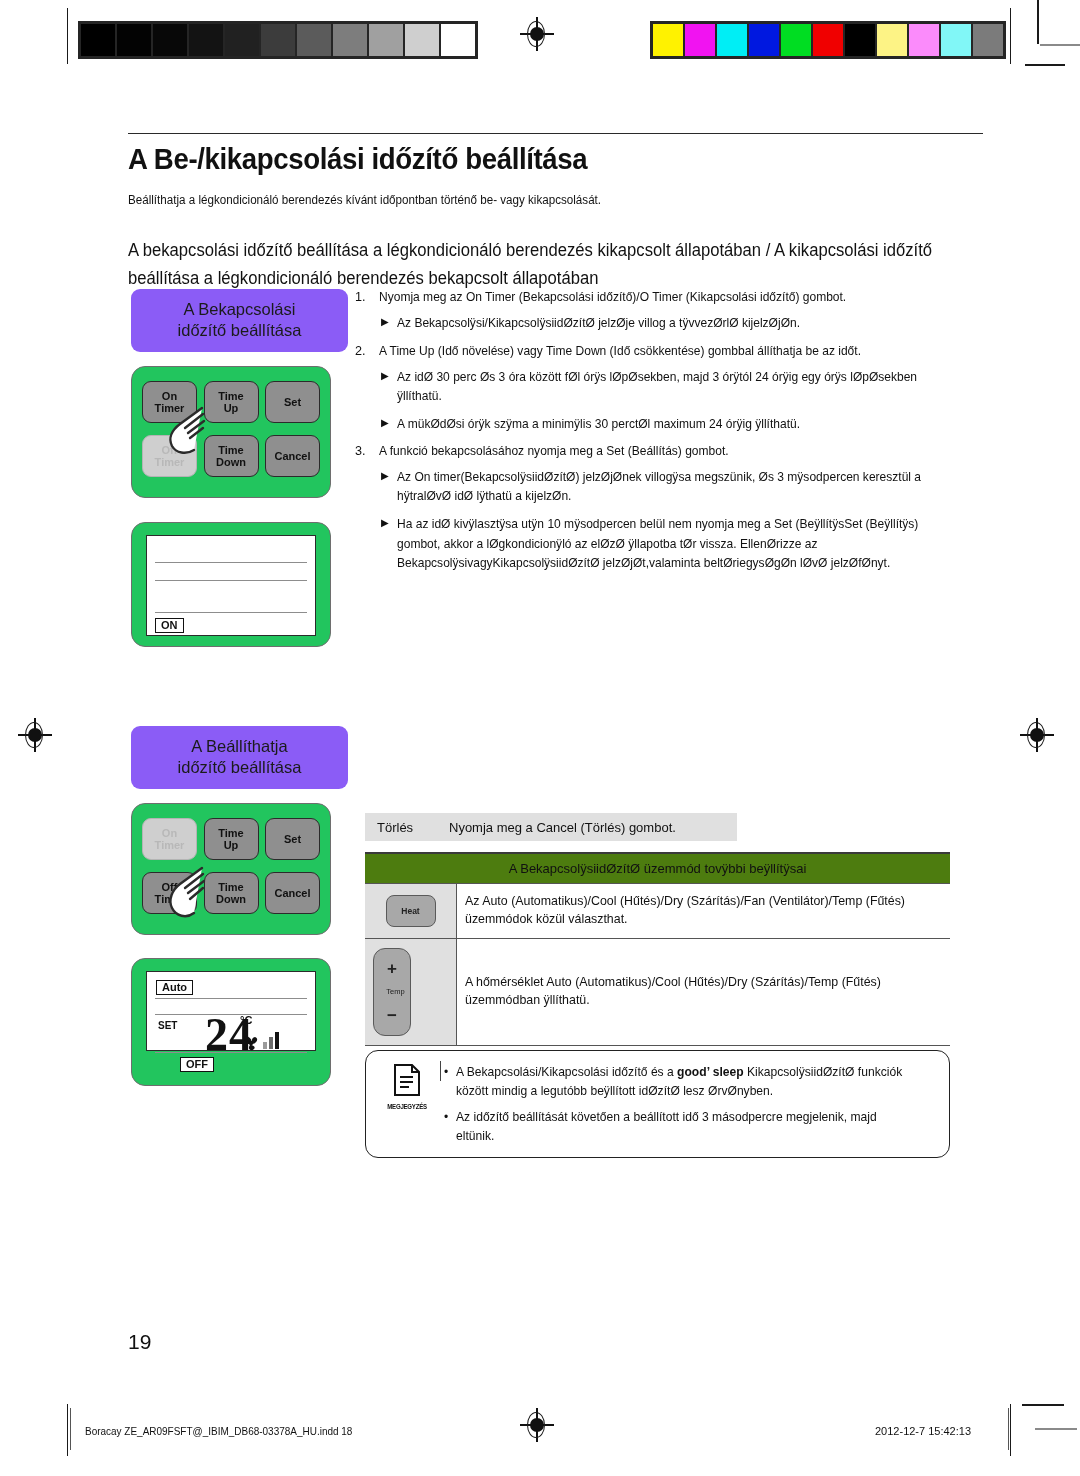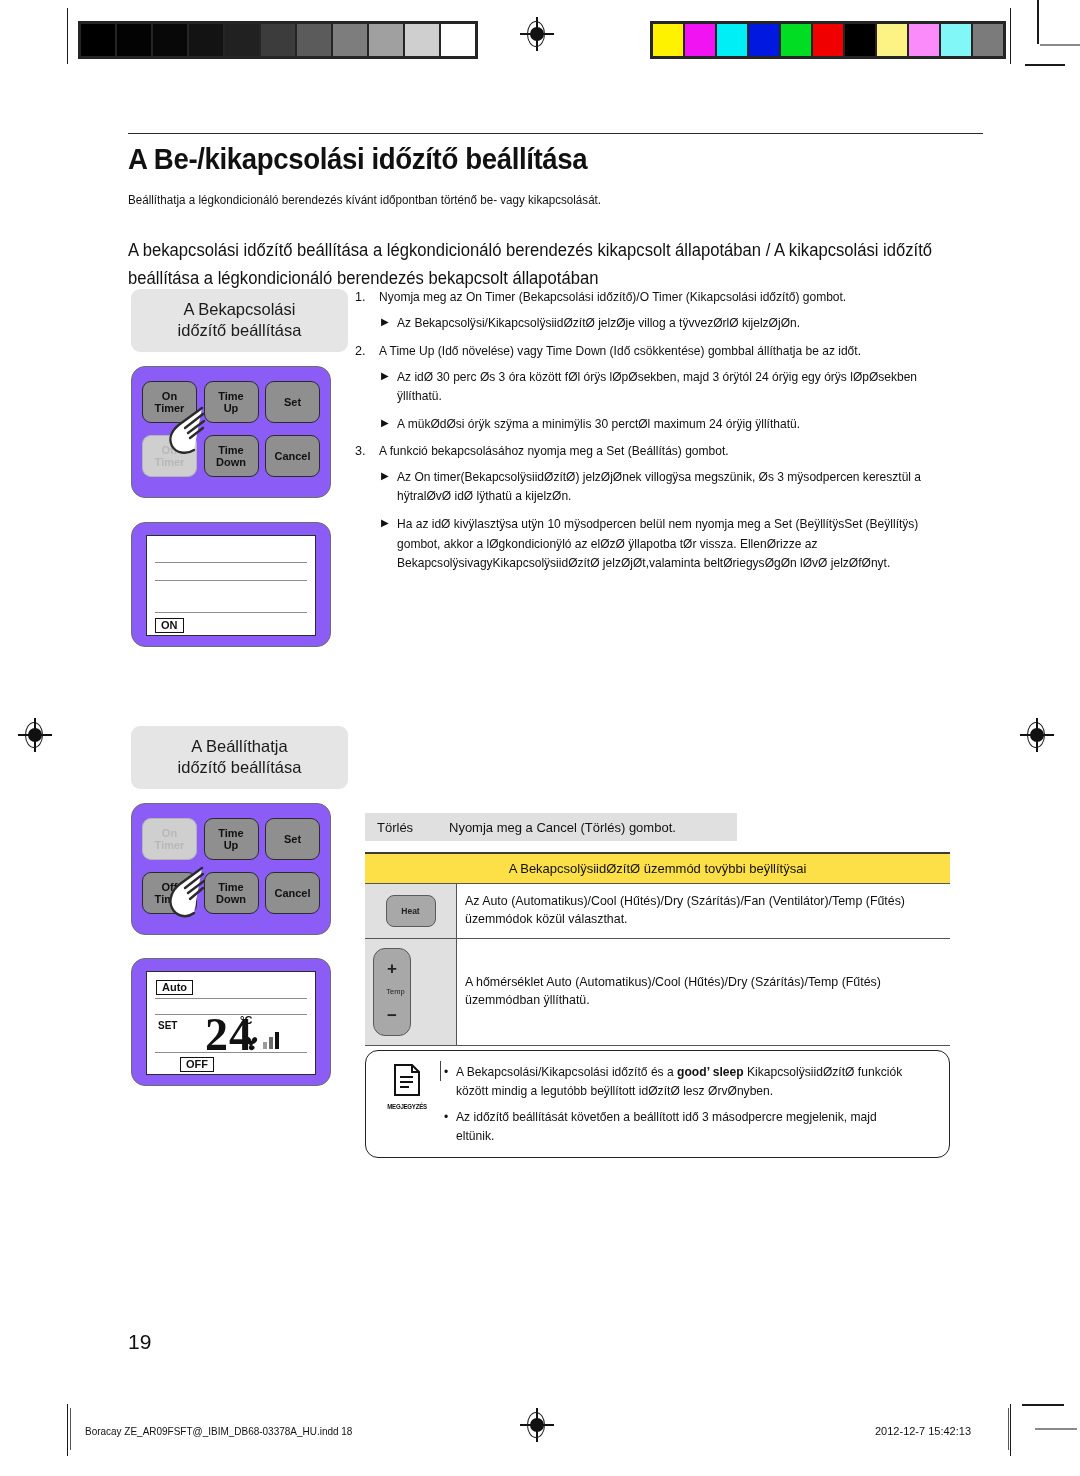--- a/index.html
+++ b/index.html
@@ -26,25 +26,25 @@
   .page-title{position:absolute;left:128px;top:122px;width:860px;
     font-size:30px;font-weight:700;letter-spacing:-.4px;color:#111;
     transform:scaleX(.92);transform-origin:left center;}
 
   .lead{position:absolute;left:128px;top:178px;width:830px;font-size:12.5px;
         line-height:1.45;transform:scaleX(.93);transform-origin:left top;}
   .subhead{position:absolute;left:128px;top:218px;width:880px;font-size:17.5px;
            line-height:1.62;transform:scaleX(.95);transform-origin:left top;}
 
   
-  .pill{position:absolute;background:#e5e5e5;border-radius:9px;
+  .pill{position:absolute;background:#8b5cf6;border-radius:9px;
         width:205px;padding:10px 6px 12px;text-align:center;
         font-size:16.5px;line-height:1.25;color:#1b1b1b;}
   .panel{position:absolute;width:200px;border:1.3px solid #6e6e6e;border-radius:14px;
-         background:#8b5cf6;box-sizing:border-box;}
+         background:#22c55e;box-sizing:border-box;}
 
   .keypad{padding:14px 10px;}
   .keyrow{display:flex;justify-content:space-between;margin-bottom:12px;}
   .key{width:55px;height:42px;border-radius:9px;border:1.6px solid #2b2b2b;
        background:#8f8f8f;color:#111;font-size:11px;font-weight:700;line-height:1.12;
        display:flex;flex-direction:column;align-items:center;justify-content:center;
        text-align:center;box-sizing:border-box;}
   .key.dim{background:#cfcfcf;border-color:#b4b4b4;color:#b8b8b8;}
 
   .hand{position:absolute;width:64px;height:62px;pointer-events:none;}
@@ -65,21 +65,21 @@
   .step .num{width:24px;flex:0 0 24px;font-size:12.6px;line-height:1.42;}
   .step .txt{font-size:12.6px;line-height:1.42;transform:scaleX(.955);transform-origin:left top;width:105%;}
   .bul{display:flex;margin:7px 0 9px 26px;}
   .bul .tri{flex:0 0 16px;font-size:10px;line-height:1.55;}
   .bul .txt{font-size:12.6px;line-height:1.52;transform:scaleX(.955);transform-origin:left top;width:105%;}
 
   .strip{position:absolute;background:#e0e0e0;font-size:13px;display:flex;align-items:center;}
 
   table.spec{position:absolute;border-collapse:collapse;width:585px;font-size:12.4px;}
   table.spec td{border-bottom:1.1px solid #555;vertical-align:middle;padding:9px 8px;}
-  table.spec tr.hdr td{background:#fde047;text-align:center;font-size:13px;
+  table.spec tr.hdr td{background:#4d7c0f;text-align:center;font-size:13px;
      border-top:2.4px solid #3a3a3a;border-bottom:1.1px solid #555;padding:7px;}
   td.iconcell{width:75px;background:#e0e0e0;text-align:center;border-right:1.1px solid #555;}
 
   .modebtn{display:inline-block;width:48px;height:30px;border-radius:8px;
     border:1.4px solid #5a5a5a;background:#a8a8a8;color:#222;font-size:8.5px;
     line-height:30px;text-align:center;font-weight:600;}
   .tempbtn{display:inline-block;width:38px;height:88px;border-radius:12px;
     border:1.4px solid #5a5a5a;background:#a8a8a8;color:#222;
     display:flex;flex-direction:column;align-items:center;justify-content:space-around;
     padding:6px 0;box-sizing:border-box;}
@@ -262,21 +262,21 @@
 <svg class="hand" style="left:158px;top:862px;" viewBox="0 0 64 62">
   <g fill="#fff" stroke="#2b2b2b" stroke-width="2.4" stroke-linejoin="round" stroke-linecap="round">
     <path d="M44 6 L22 22 C14 28 10 38 14 46 C18 54 28 57 36 51"></path>
     <path d="M45 12 L27 26"></path>
       <path d="M46 19 L30 31"></path>
       <path d="M45 26 L32 37"></path>
   </g>
 </svg>
 
 <div class="panel lcdwrap" style="left:131px;top:958px;height:128px;">
-  <div class="lcd" style="height:104px;">
+  <div class="lcd" style="height:80px;">
     <div style="position:absolute;left:9px;top:5px;">
       <span class="tagbox">Auto</span>
     </div>
     <div class="hline" style="top:26px;"></div>
     <div class="hline" style="top:42px;"></div>
     <div class="hline" style="top:80px;"></div>
     <div style="position:absolute;left:11px;top:48px;font-size:10px;font-weight:700;">SET</div>
     <div class="seg" style="position:absolute;left:30px;top:42px;">24</div>
     <div style="position:absolute;left:93px;top:42px;font-size:11px;font-weight:700;">°C</div>
     <svg style="position:absolute;left:94px;top:62px;" width="20" height="18" viewBox="0 0 20 18">

